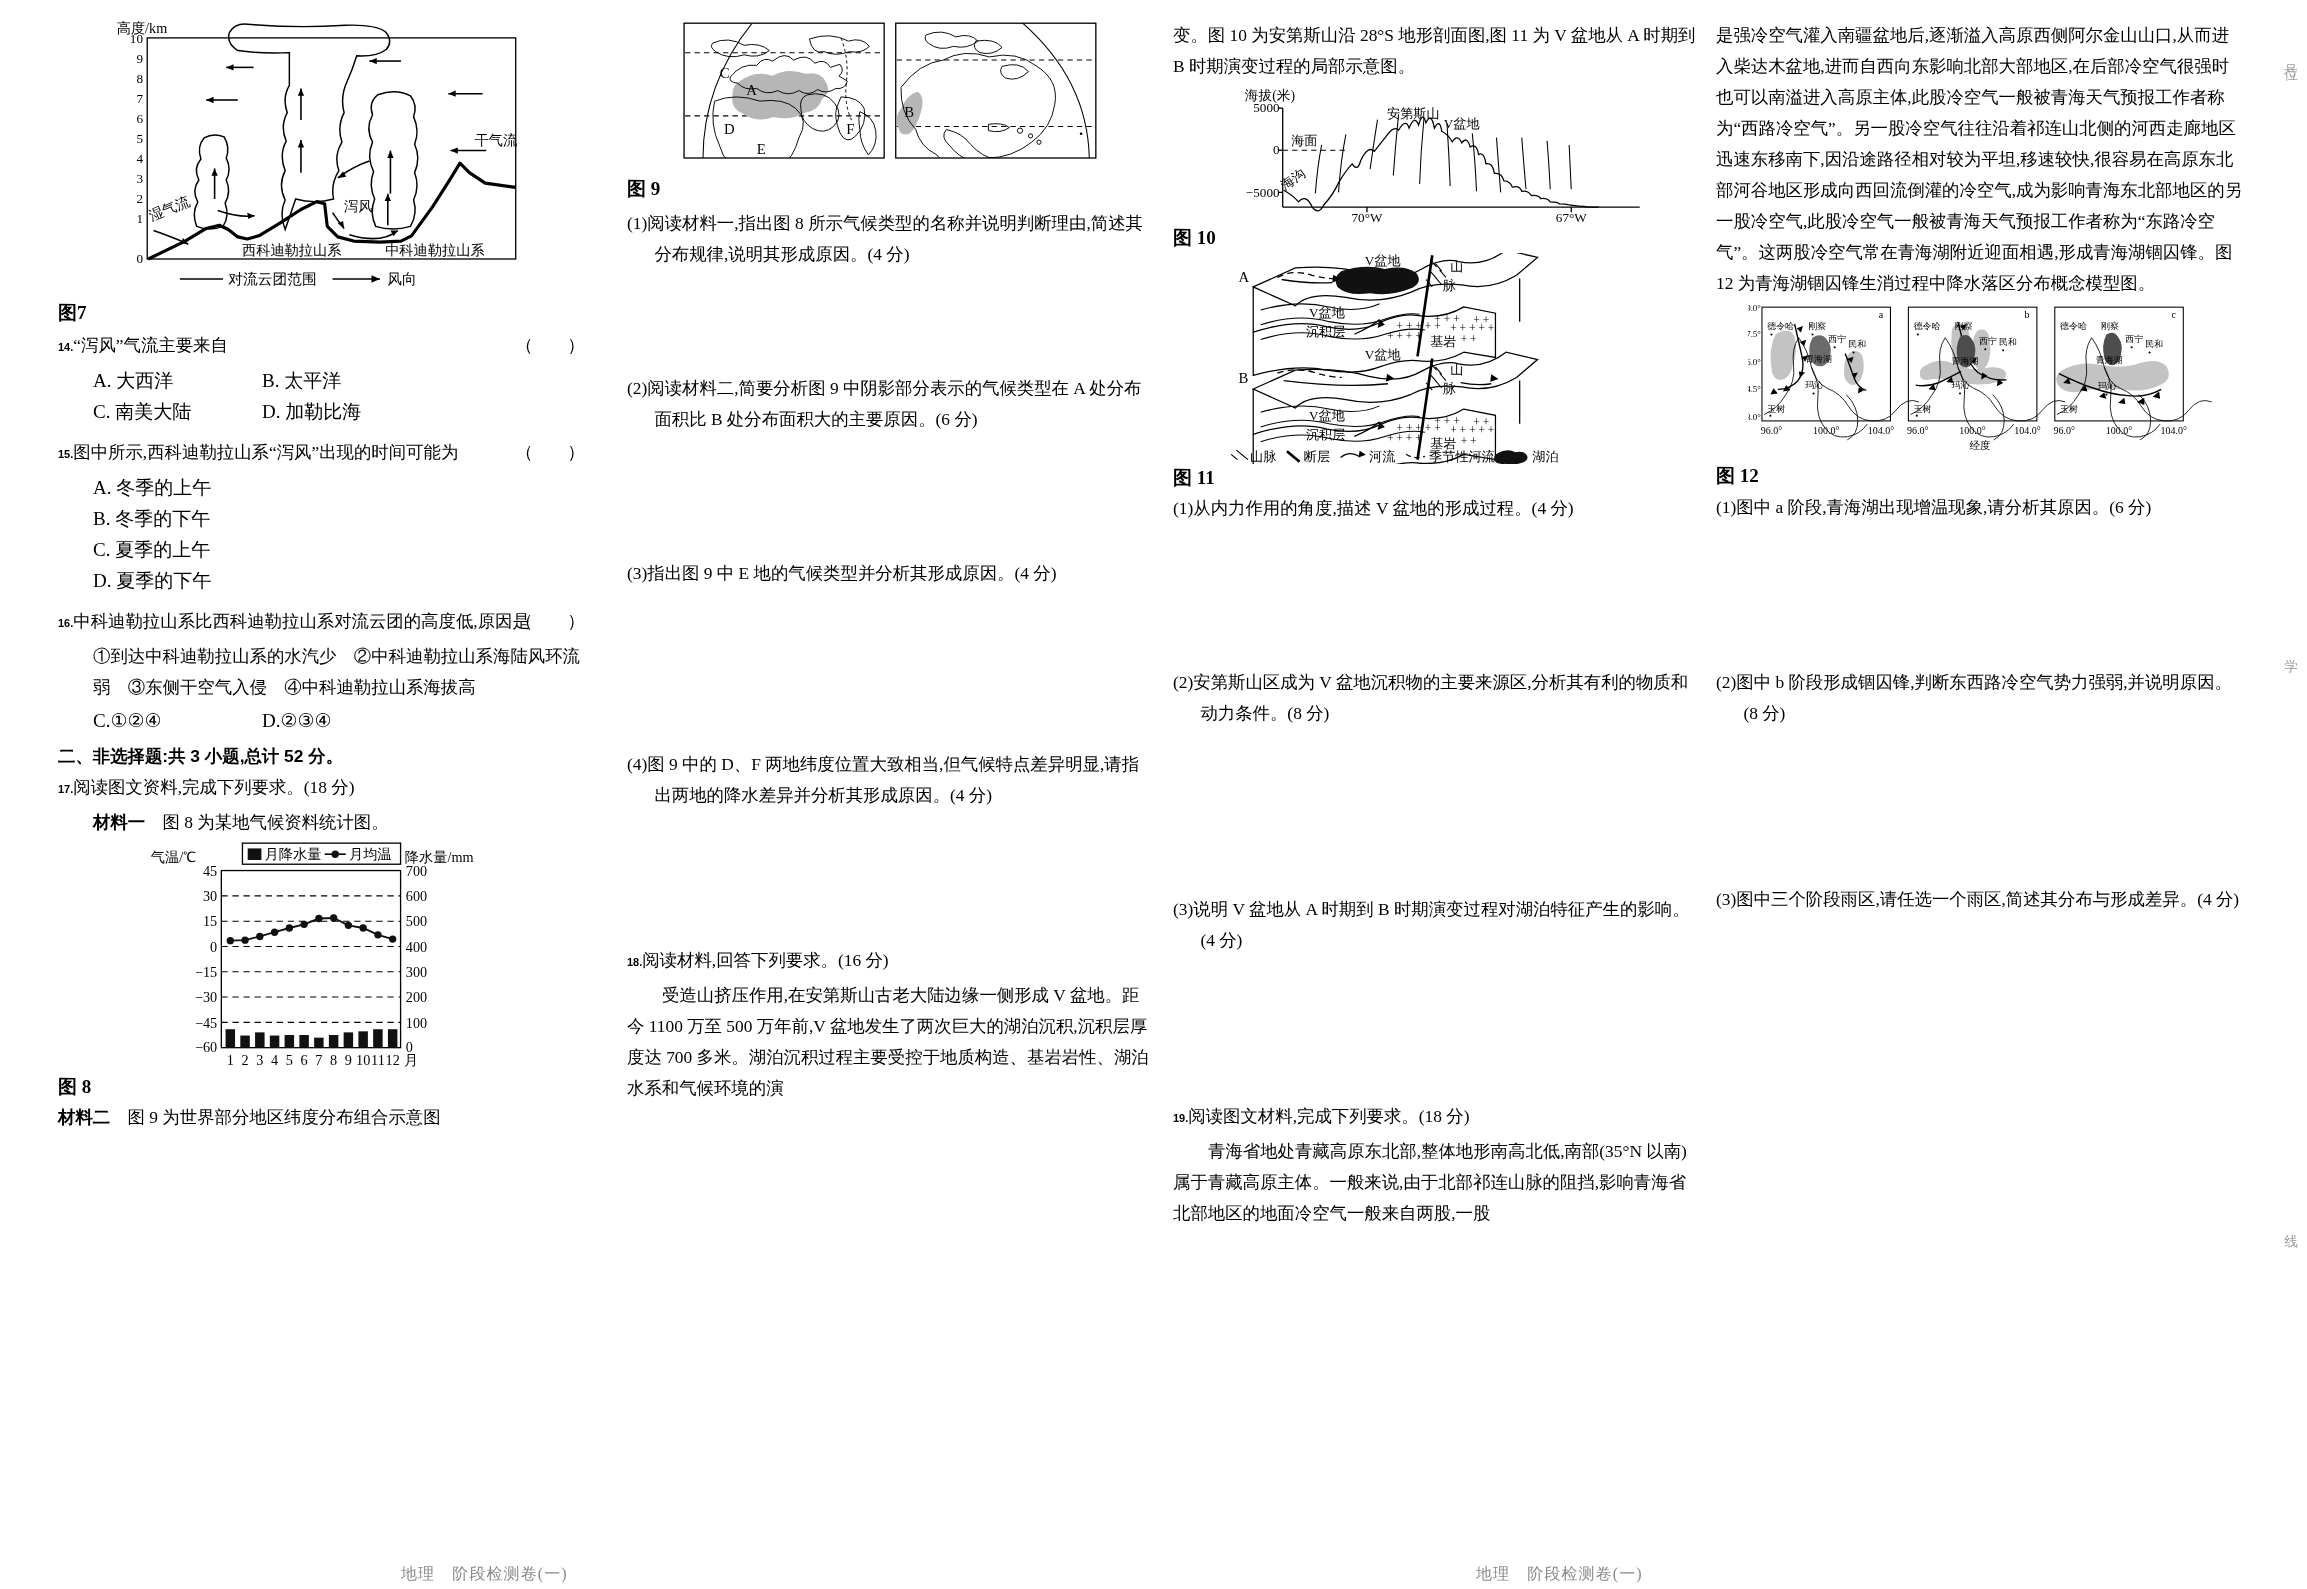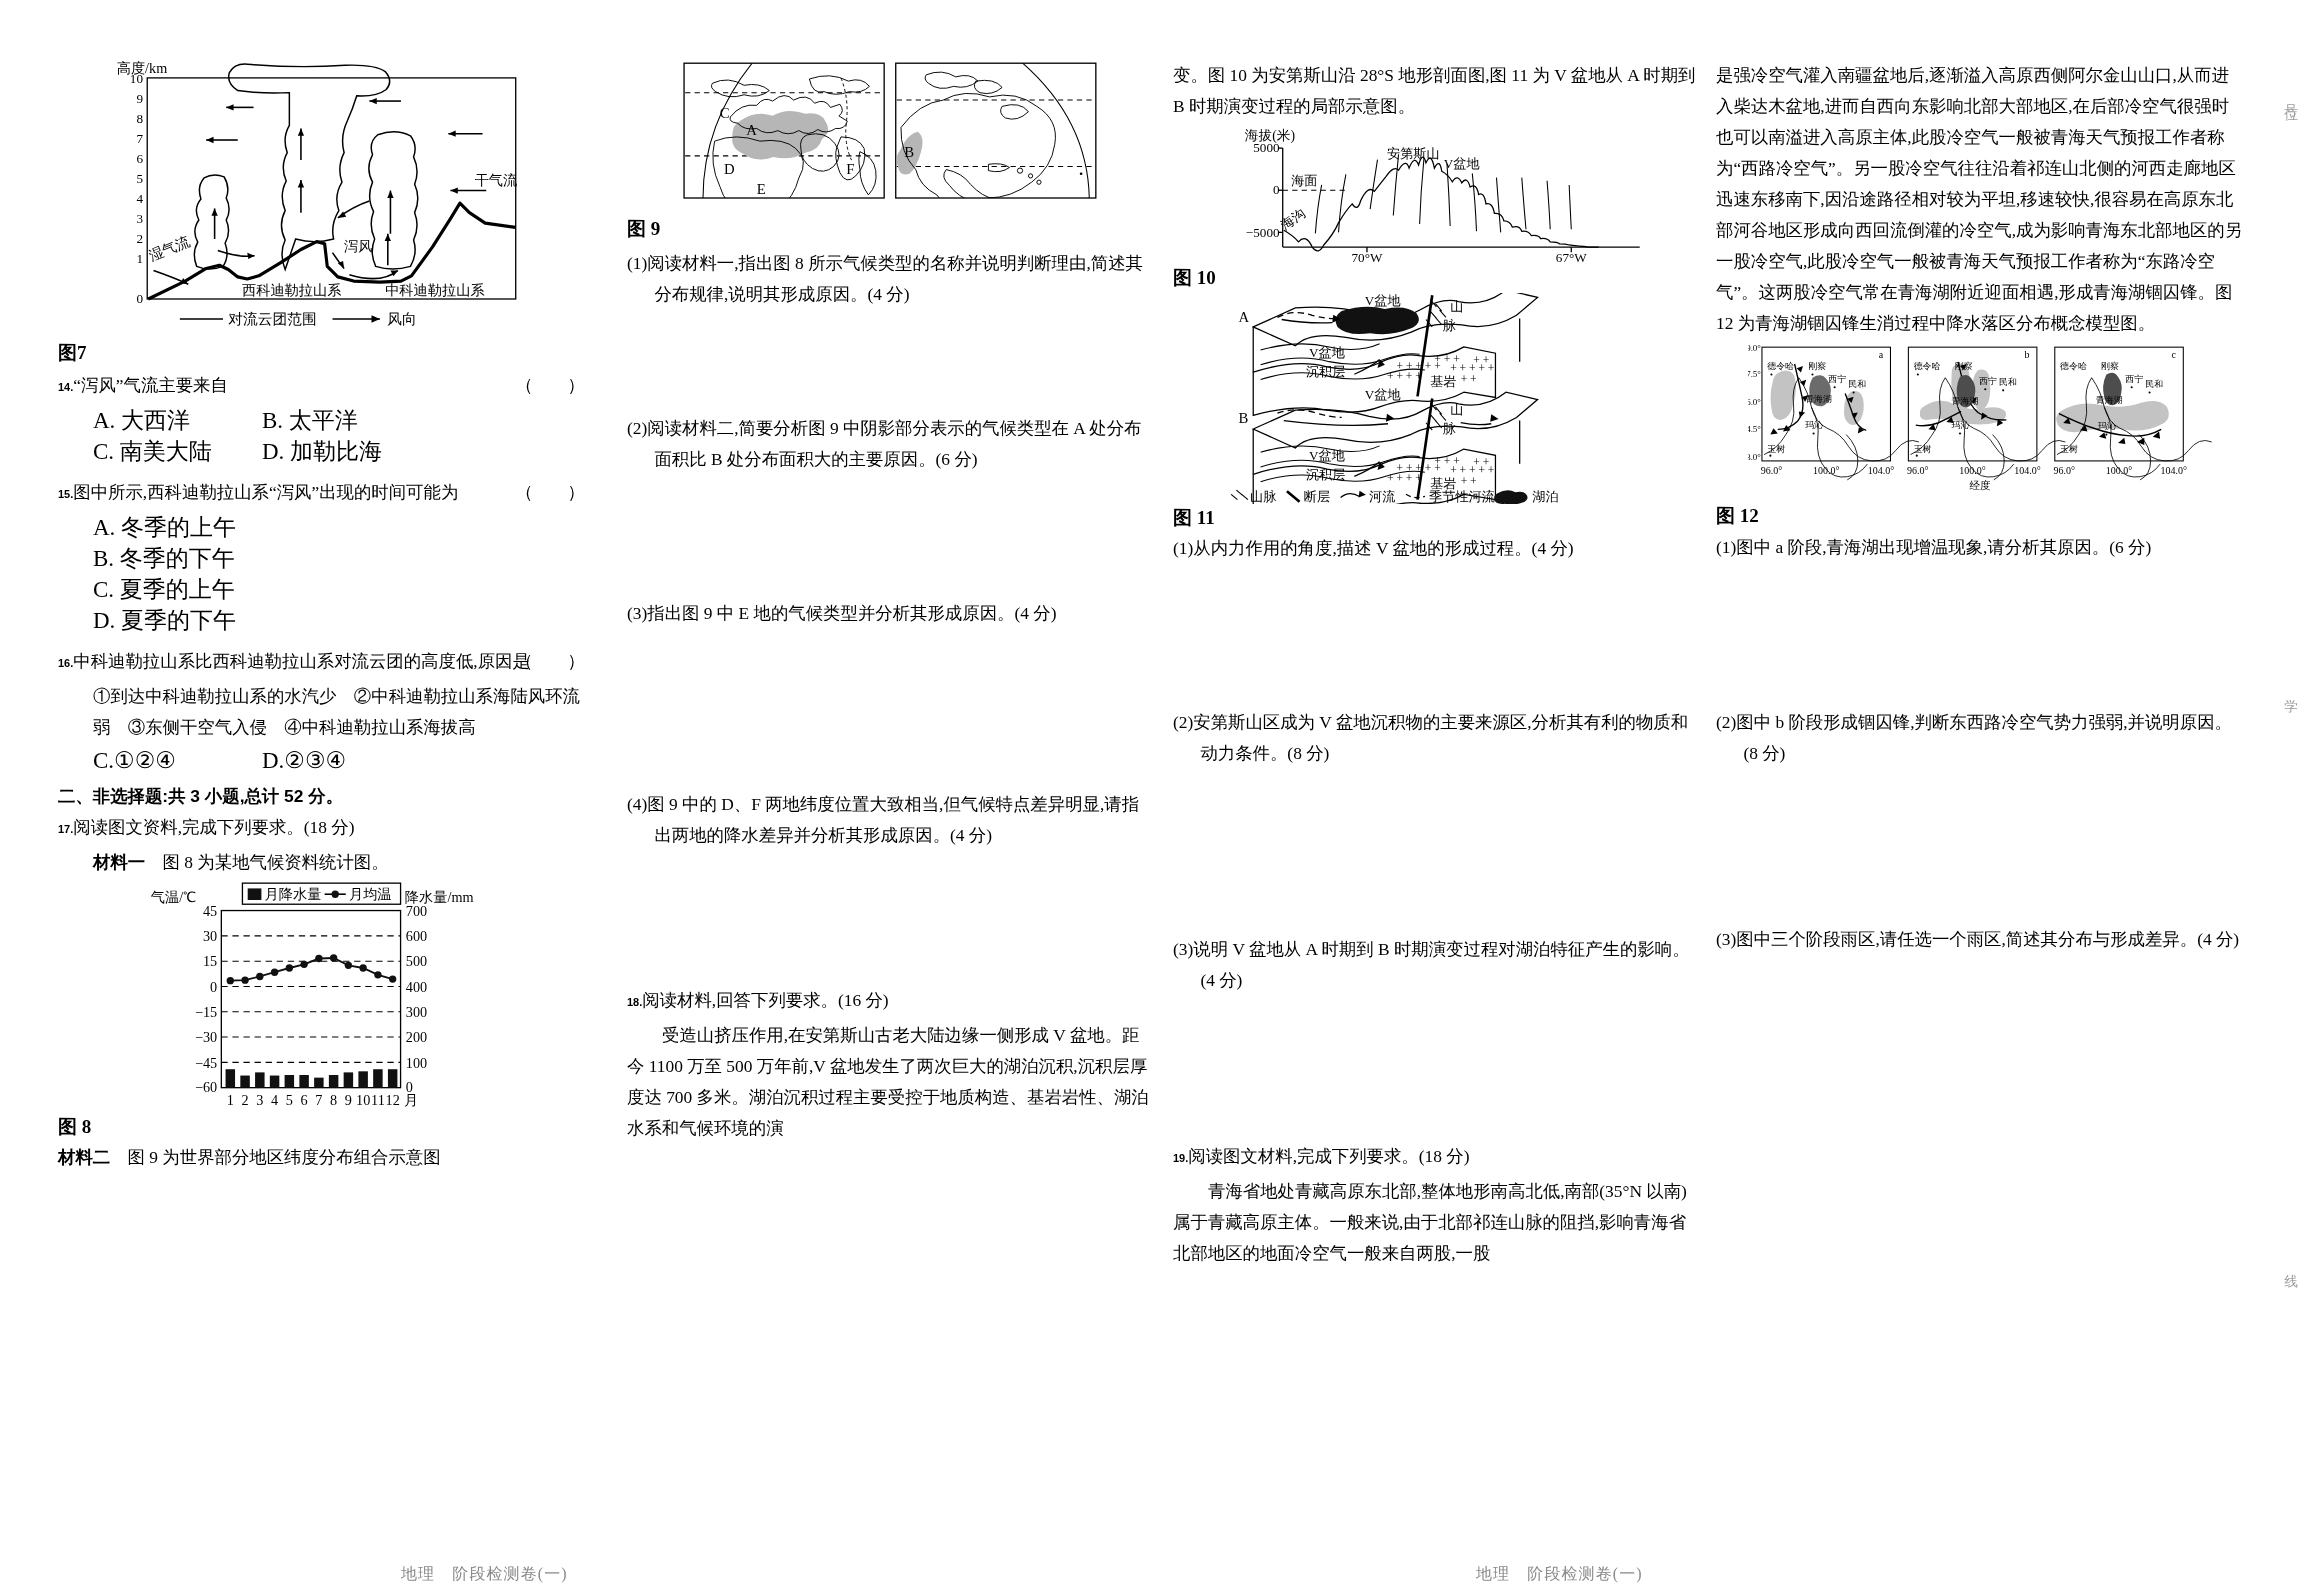--- a/index.html
+++ b/index.html
@@ -1,25 +1,25 @@
 <!DOCTYPE html>
 <html style="font-size:8.4px"><head>
 <meta charset="utf-8">
 <style>
   html,body{margin:0;padding:0;background:#fff;}
   body{width:2307px;height:1590px;font-family:"Liberation Serif","DejaVu Serif",serif;color:#000;position:relative;overflow:hidden;}
-  .page{position:absolute;inset:0;margin-top:40px;}
+  .page{position:absolute;inset:0;}
   .col{position:absolute;top:0;width:527px;height:1590px;}
   #col1{left:58px;}
   #col2{left:627px;}
   #col3{left:1173px;}
   #col4{left:1716px;}
   .q{font-size:17.4px;line-height:31px;margin-bottom:2.1px;}
   .qnum{font-weight:bold;font-family:"Liberation Sans","DejaVu Sans",sans-serif;font-size:11px;}
-  .opts{font-size:23px;line-height:31px;}
+  .opts{font-size:19px;line-height:31px;}
   .indent{text-indent:35px;}
   .hang{padding-left:35px;text-indent:-35px;}
   .hang2{padding-left:27.4px;text-indent:-27.4px;}
   .figlabel{text-align:left;font-size:19px;line-height:23px;margin-top:2.1px;font-weight:bold;}
   .sec{font-weight:bold;font-size:17.4px;line-height:31px;font-family:"Liberation Sans","DejaVu Sans",sans-serif;}
   .mat{font-weight:bold;font-family:"Liberation Sans","DejaVu Sans",sans-serif;}
 
   .footer{position:absolute;bottom:5px;font-size:16px;color:#8a8a8a;letter-spacing:1.1px;white-space:nowrap;}
   #f1{left:401px;}
   #f2{left:1476px;}

